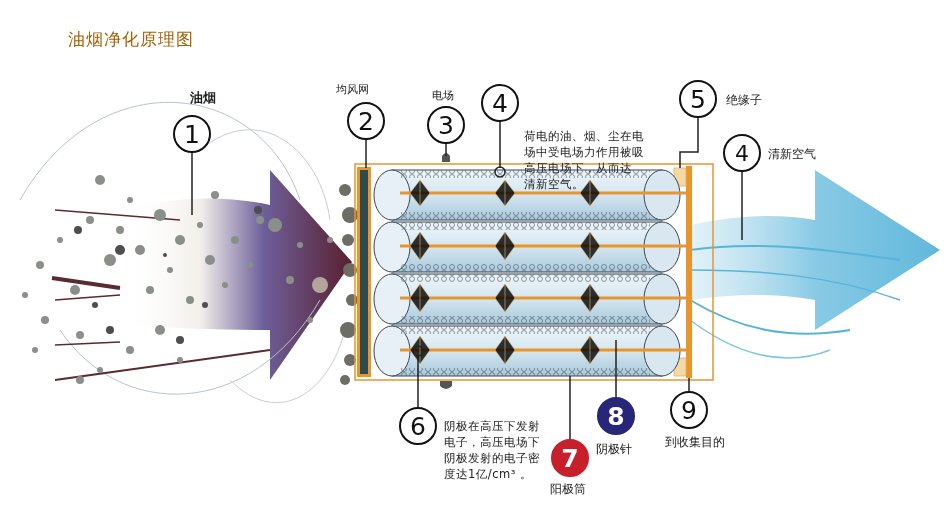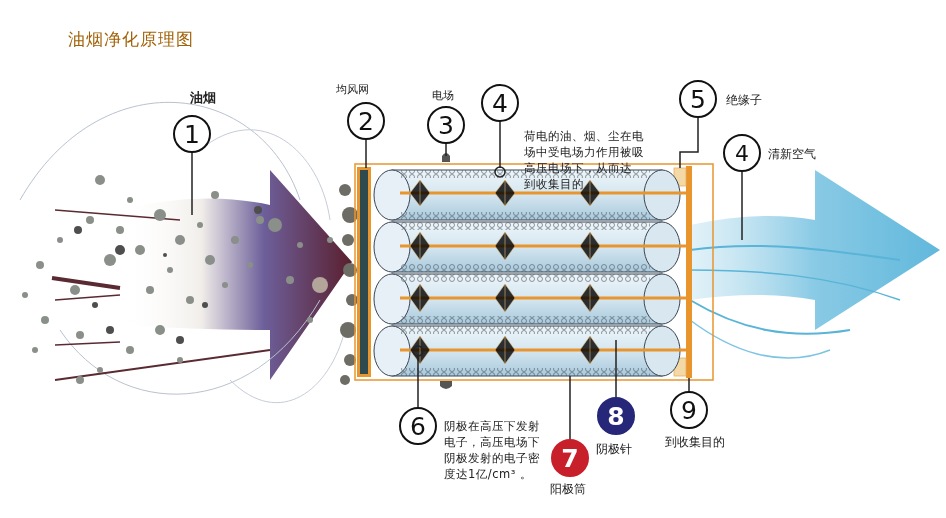--- a/index.html
+++ b/index.html
@@ -205,21 +205,21 @@
 <div class="num" style="left:347px;top:102px;">2</div>
 
 <div class="lbl" style="left:432px;top:88px;font-size:11px;">电场</div>
 <div class="num" style="left:427px;top:106px;">3</div>
 
 <div class="num" style="left:481px;top:84px;">4</div>
 <div class="desc" style="left:524px;top:80px;">
   <div>荷电的油、烟、尘在电</div>
   <div>场中受电场力作用被吸</div>
   <div>高压电场下，从而达</div>
-  <div>到收集目的。</div>
+  <div>清新空气。</div>
 </div>
 
 <div class="num" style="left:679px;top:80px;">5</div>
 <div class="lbl" style="left:726px;top:92px;">绝缘子</div>
 
 <div class="num small" style="left:723px;top:134px;">4</div>
 <div class="lbl" style="left:768px;top:146px;">清新空气</div>
 
 <div class="num" style="left:399px;top:407px;">6</div>
 <div class="desc" style="left:444px;top:370px;">

